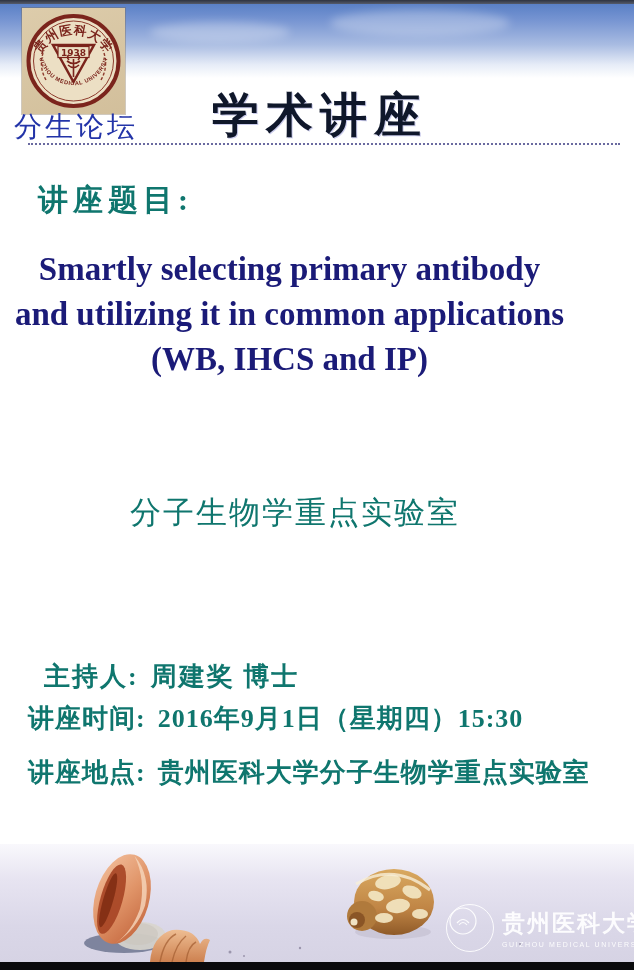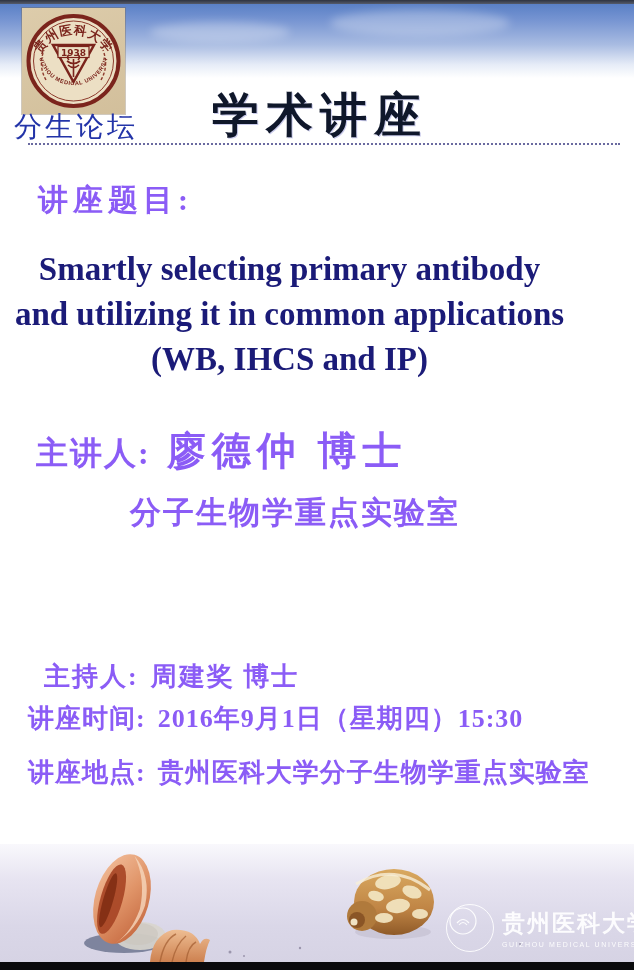--- a/index.html
+++ b/index.html
@@ -41,35 +41,35 @@
     font-size: 47px; font-weight: bold; letter-spacing: 7px;
     color: #0f172a;
     font-family: "DejaVu Sans", "Liberation Sans", sans-serif;
     text-shadow: 1px 1px 0 rgba(42,47,174,0.25);
   }
   .dotted-rule {
     position: absolute; left: 28px; top: 143px; width: 592px; height: 0;
     border-top: 2px dotted #6a6aa0;
   }
   
-  .navy { color: #8b5cf6; }
+  .navy { color: #0f766e; }
   .topic-label {
     position: absolute; left: 38px; top: 180px;
     font-size: 30px; font-weight: bold; letter-spacing: 5px;
   }
   .title-en {
     position: absolute; left: 0; top: 247px; width: 579px;
     text-align: center; color: #1b1b78;
     font-size: 33px; font-weight: bold; line-height: 45px;
     font-family: "Liberation Serif", "DejaVu Serif", serif;
   }
   .speaker-row { position: absolute; left: 36px; top: 424px; white-space: nowrap; }
   .speaker-label { font-size: 32px; font-weight: bold; letter-spacing: 2px; }
   .speaker-name  { font-size: 39px; font-weight: bold; letter-spacing: 6px; margin-left: 16px; }
-  .affil-1 { position: absolute; left: 130px; top: 492px; font-size: 31px; font-weight: bold; letter-spacing: 2px; }
+  .affil-1 { position: absolute; left: 130px; top: 492px; font-size: 31px; font-weight: normal; letter-spacing: 2px; }
   .affil-2 { position: absolute; left: 130px; top: 549px; font-size: 31px; font-weight: bold; letter-spacing: 2px; }
   .host-row  { position: absolute; left: 44px; top: 659px; font-size: 26px; font-weight: bold; letter-spacing: 2px; white-space: nowrap; }
   .time-row  { position: absolute; left: 28px; top: 701px; font-size: 26px; font-weight: bold; letter-spacing: 1px; white-space: nowrap; }
   .venue-row { position: absolute; left: 28px; top: 755px; font-size: 26px; font-weight: bold; letter-spacing: 1px; white-space: nowrap; }
   .venue-note{ position: absolute; left: 62px; top: 798px; font-size: 26px; font-weight: bold; letter-spacing: 1px; white-space: nowrap; }
   .row-gap { display: inline-block; width: 12px; }
   
   .beach {
     position: absolute; left: 0; top: 844px; width: 634px; height: 118px;
     background: linear-gradient(180deg, #f9f8fc 0%, #e7e4f1 30%, #dad7e8 70%, #d6d3e4 100%);
@@ -147,23 +147,20 @@
   <div class="main-title">学术讲座</div>
   <div class="dotted-rule"></div>
 
   <div class="topic-label navy">讲座题目:</div>
   <div class="title-en">
     <div>Smartly selecting primary antibody</div>
     <div>and utilizing it in common applications</div>
     <div>(WB, IHCS and IP)</div>
   </div>
 
-  <div class="speaker-row navy">
-    <span class="speaker-label">主讲人:</span><span class="speaker-name">廖德仲  博士</span>
-  </div>
   <div class="affil-1 navy">分子生物学重点实验室</div>
 
   <div class="host-row navy">
     <span>主持人:</span><span class="row-gap"></span><span>周建奖 博士</span>
   </div>
   <div class="time-row navy">
     <span>讲座时间:</span><span class="row-gap"></span><span>2016年9月1日（星期四）15:30</span>
   </div>
   <div class="venue-row navy">
     <span>讲座地点:</span><span class="row-gap"></span><span>贵州医科大学分子生物学重点实验室</span>

